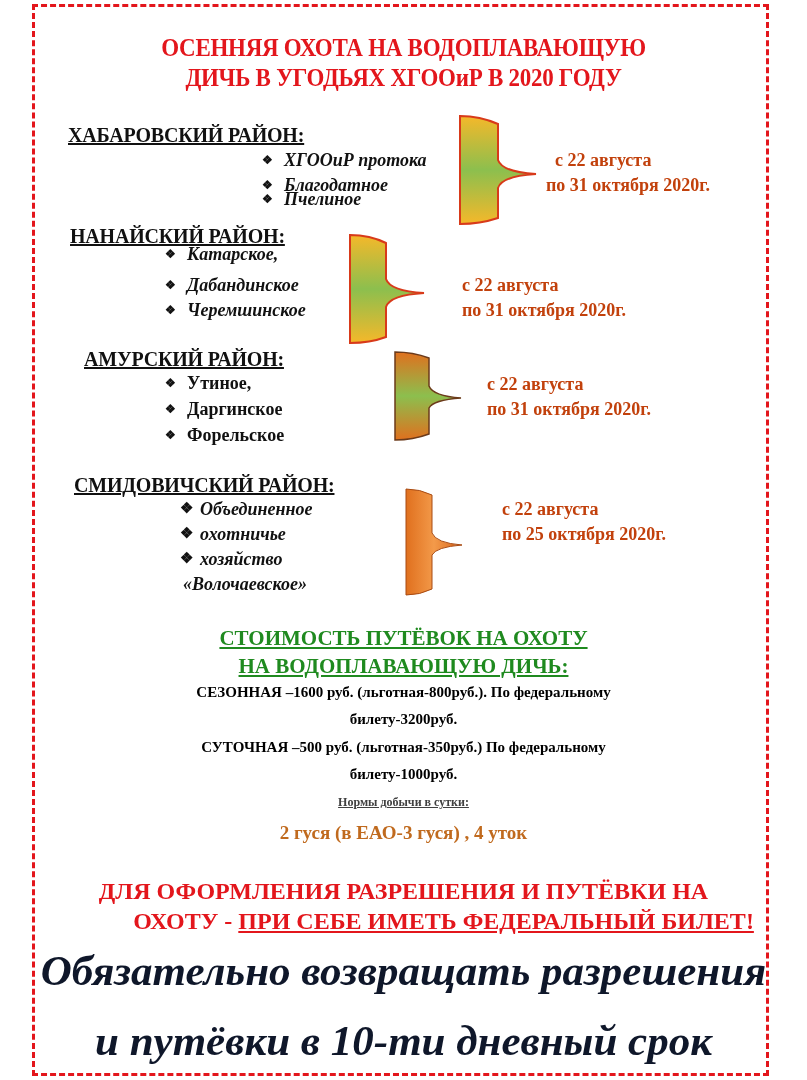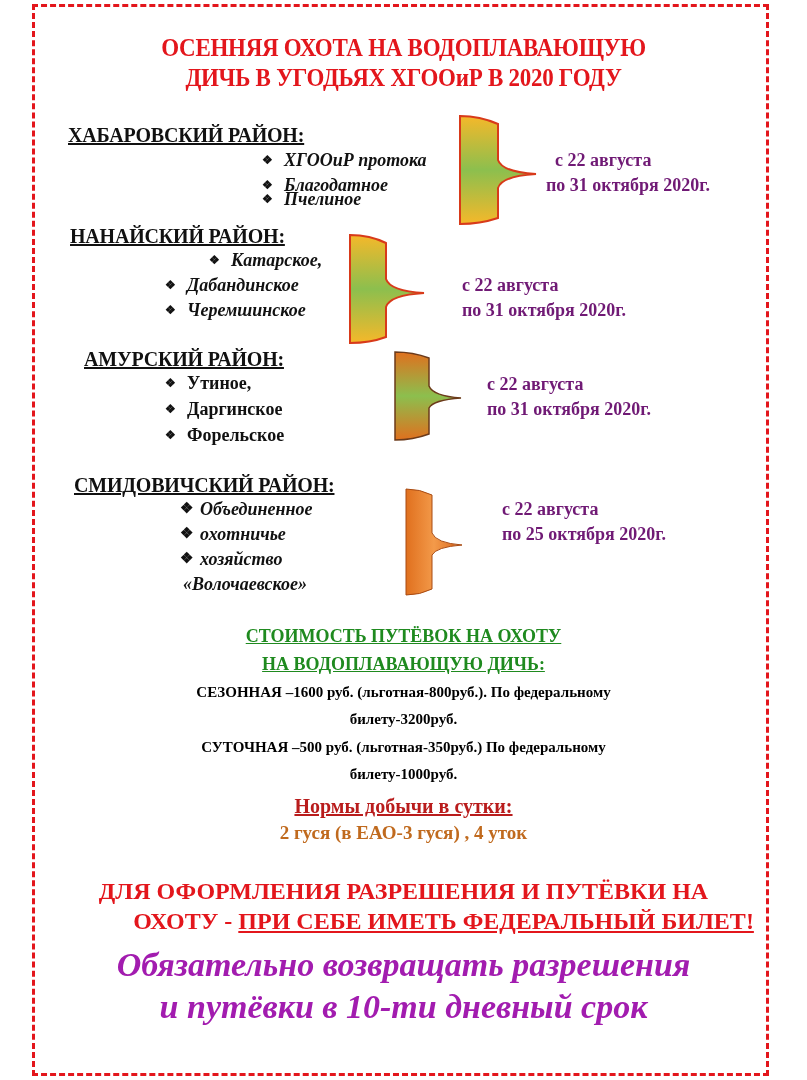--- a/index.html
+++ b/index.html
@@ -7,29 +7,29 @@
          font-family:"Liberation Serif", "DejaVu Serif", serif; }
   .frame { position:absolute; left:32px; top:4px; width:737px; height:1072px;
            box-sizing:border-box; border:3px dashed #e3161c; }
   .abs { position:absolute; white-space:nowrap; }
   .title { left:0; width:807px; text-align:center; color:#e3161c; font-weight:bold;
            font-size:25px; letter-spacing:-0.3px; transform:scaleX(0.92); transform-origin:center; }
   .district { font-weight:bold; font-size:20px; text-decoration:underline; color:#111; letter-spacing:-0.2px; }
   .item { font-size:18px; font-weight:bold; color:#111; }
   .item.it { font-style:italic; }
   .bullet { display:inline-block; width:22px; font-size:12px; font-style:normal; vertical-align:2px; }
-  .date { color:#701a75; font-weight:bold; font-size:18px; }
+  .date { color:#c2410c; font-weight:bold; font-size:18px; }
   .center { left:0; width:807px; text-align:center; }
-  .green-h { color:#1f8a1f; font-weight:bold; font-size:18px; text-decoration:underline; }
+  .green-h { color:#1f8a1f; font-weight:bold; font-size:21px; text-decoration:underline; }
   .purple { color:#000000; font-weight:bold; font-size:15px; }
-  .brown-h { color:#b91c1c; font-weight:bold; font-size:20px; text-decoration:underline; }
+  .brown-h { color:#404040; font-weight:bold; font-size:12px; text-decoration:underline; }
   .brown { color:#c06a1e; font-weight:bold; font-size:19px; }
   .red-b { color:#e3161c; font-weight:bold; font-size:24px; }
   .red-b u { text-decoration:underline; }
-  .green-i { color:#a21caf; font-weight:bold; font-style:italic; font-size:34px; }
+  .green-i { color:#0f172a; font-weight:bold; font-style:italic; font-size:43px; }
   svg.bracket { position:absolute; overflow:visible; }
 </style>
 </head>
 <body>
 
 <div class="frame"></div>
 
 <div class="abs title" style="top:34px;">ОСЕННЯЯ ОХОТА НА ВОДОПЛАВАЮЩУЮ</div>
 <div class="abs title" style="top:64px;">ДИЧЬ В УГОДЬЯХ ХГООиР В 2020 ГОДУ</div>
 
@@ -44,21 +44,21 @@
         <stop offset="0.5" stop-color="#8cbf4e"></stop>
         <stop offset="1" stop-color="#f5b82a"></stop>
       </linearGradient>
     </defs>
   <path d="M2 2 Q22 2 40 10 L40 46 Q44 58 78 60 Q44 62 40 74 L40 104 Q22 110 2 110 Z" fill="url(#g0)" stroke="#d83a1a" stroke-width="2"></path>
 </svg>
 <div class="abs date" style="left:555px; top:150px;">с 22 августа</div>
 <div class="abs date" style="left:546px; top:175px;">по 31 октября 2020г.</div>
 
 <div class="abs district" style="left:70px; top:225px;">НАНАЙСКИЙ РАЙОН:</div>
-<div class="abs item it" style="left:165px; top:250px;margin-left:44px;"><span class="bullet">❖</span><span>Катарское,</span></div>
+<div class="abs item it" style="left:165px; top:244px;"><span class="bullet">❖</span><span>Катарское,</span></div>
 <div class="abs item it" style="left:165px; top:275px;"><span class="bullet">❖</span><span>Дабандинское</span></div>
 <div class="abs item it" style="left:165px; top:300px;"><span class="bullet">❖</span><span>Черемшинское</span></div>
 <svg class="bracket" style="left:348px; top:233px;" width="80" height="112" viewBox="0 0 80 112">
   <defs>
       <linearGradient id="g1" x1="0" y1="0" x2="0" y2="1">
         <stop offset="0" stop-color="#f5b82a"></stop>
         <stop offset="0.5" stop-color="#8cbf4e"></stop>
         <stop offset="1" stop-color="#f5b82a"></stop>
       </linearGradient>
     </defs>
@@ -109,13 +109,13 @@
 <div class="abs center purple" style="top:739px;">СУТОЧНАЯ –500 руб. (льготная-350руб.) По федеральному</div>
 <div class="abs center purple" style="top:766px;">билету-1000руб.</div>
 
 <div class="abs center brown-h" style="top:795px;">Нормы добычи в сутки:</div>
 <div class="abs center brown" style="top:822px;">2 гуся (в ЕАО-3 гуся) , 4 уток</div>
 
 <div class="abs center red-b" style="top:878px;">ДЛЯ ОФОРМЛЕНИЯ РАЗРЕШЕНИЯ И ПУТЁВКИ НА</div>
 <div class="abs center red-b" style="top:908px;padding-left:40px;"><span>ОХОТУ - </span><u>ПРИ СЕБЕ ИМЕТЬ ФЕДЕРАЛЬНЫЙ БИЛЕТ!</u></div>
 
 <div class="abs center green-i" style="top:946px;">Обязательно возвращать разрешения</div>
-<div class="abs center green-i" style="top:988px;">и путёвки в 10-ти дневный срок</div>
+<div class="abs center green-i" style="top:1016px;">и путёвки в 10-ти дневный срок</div>
 
 </body></html>

